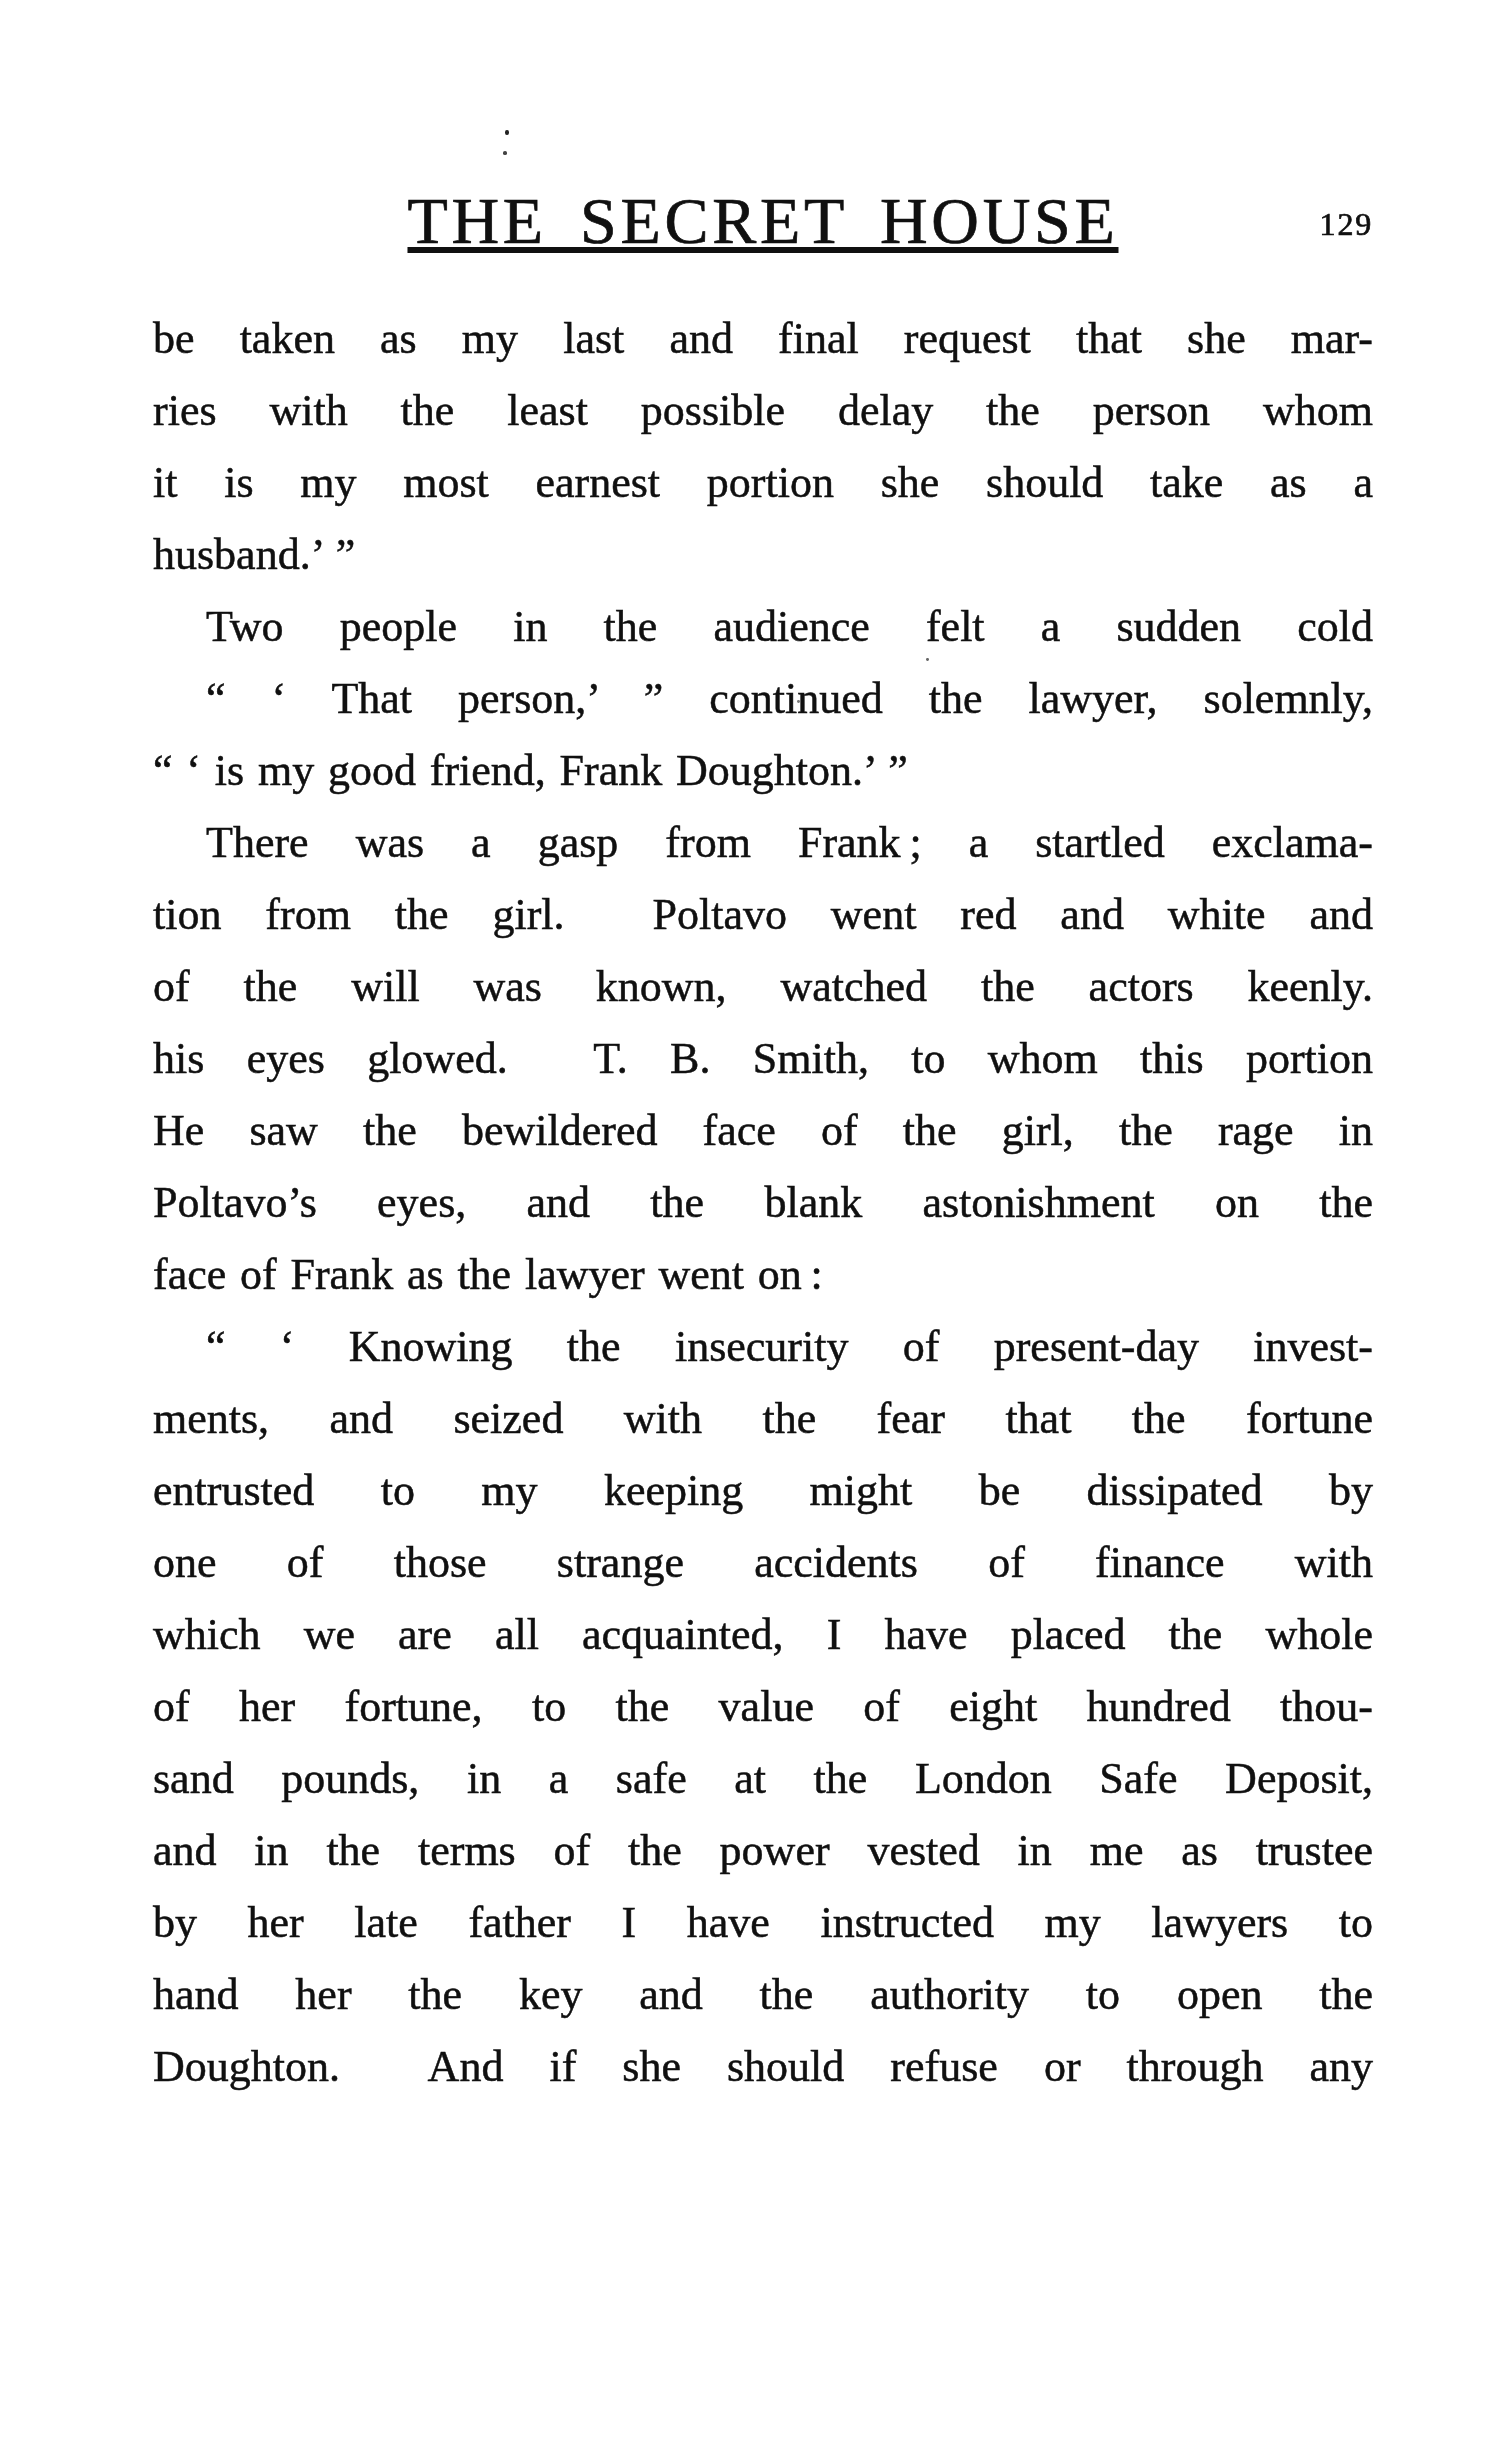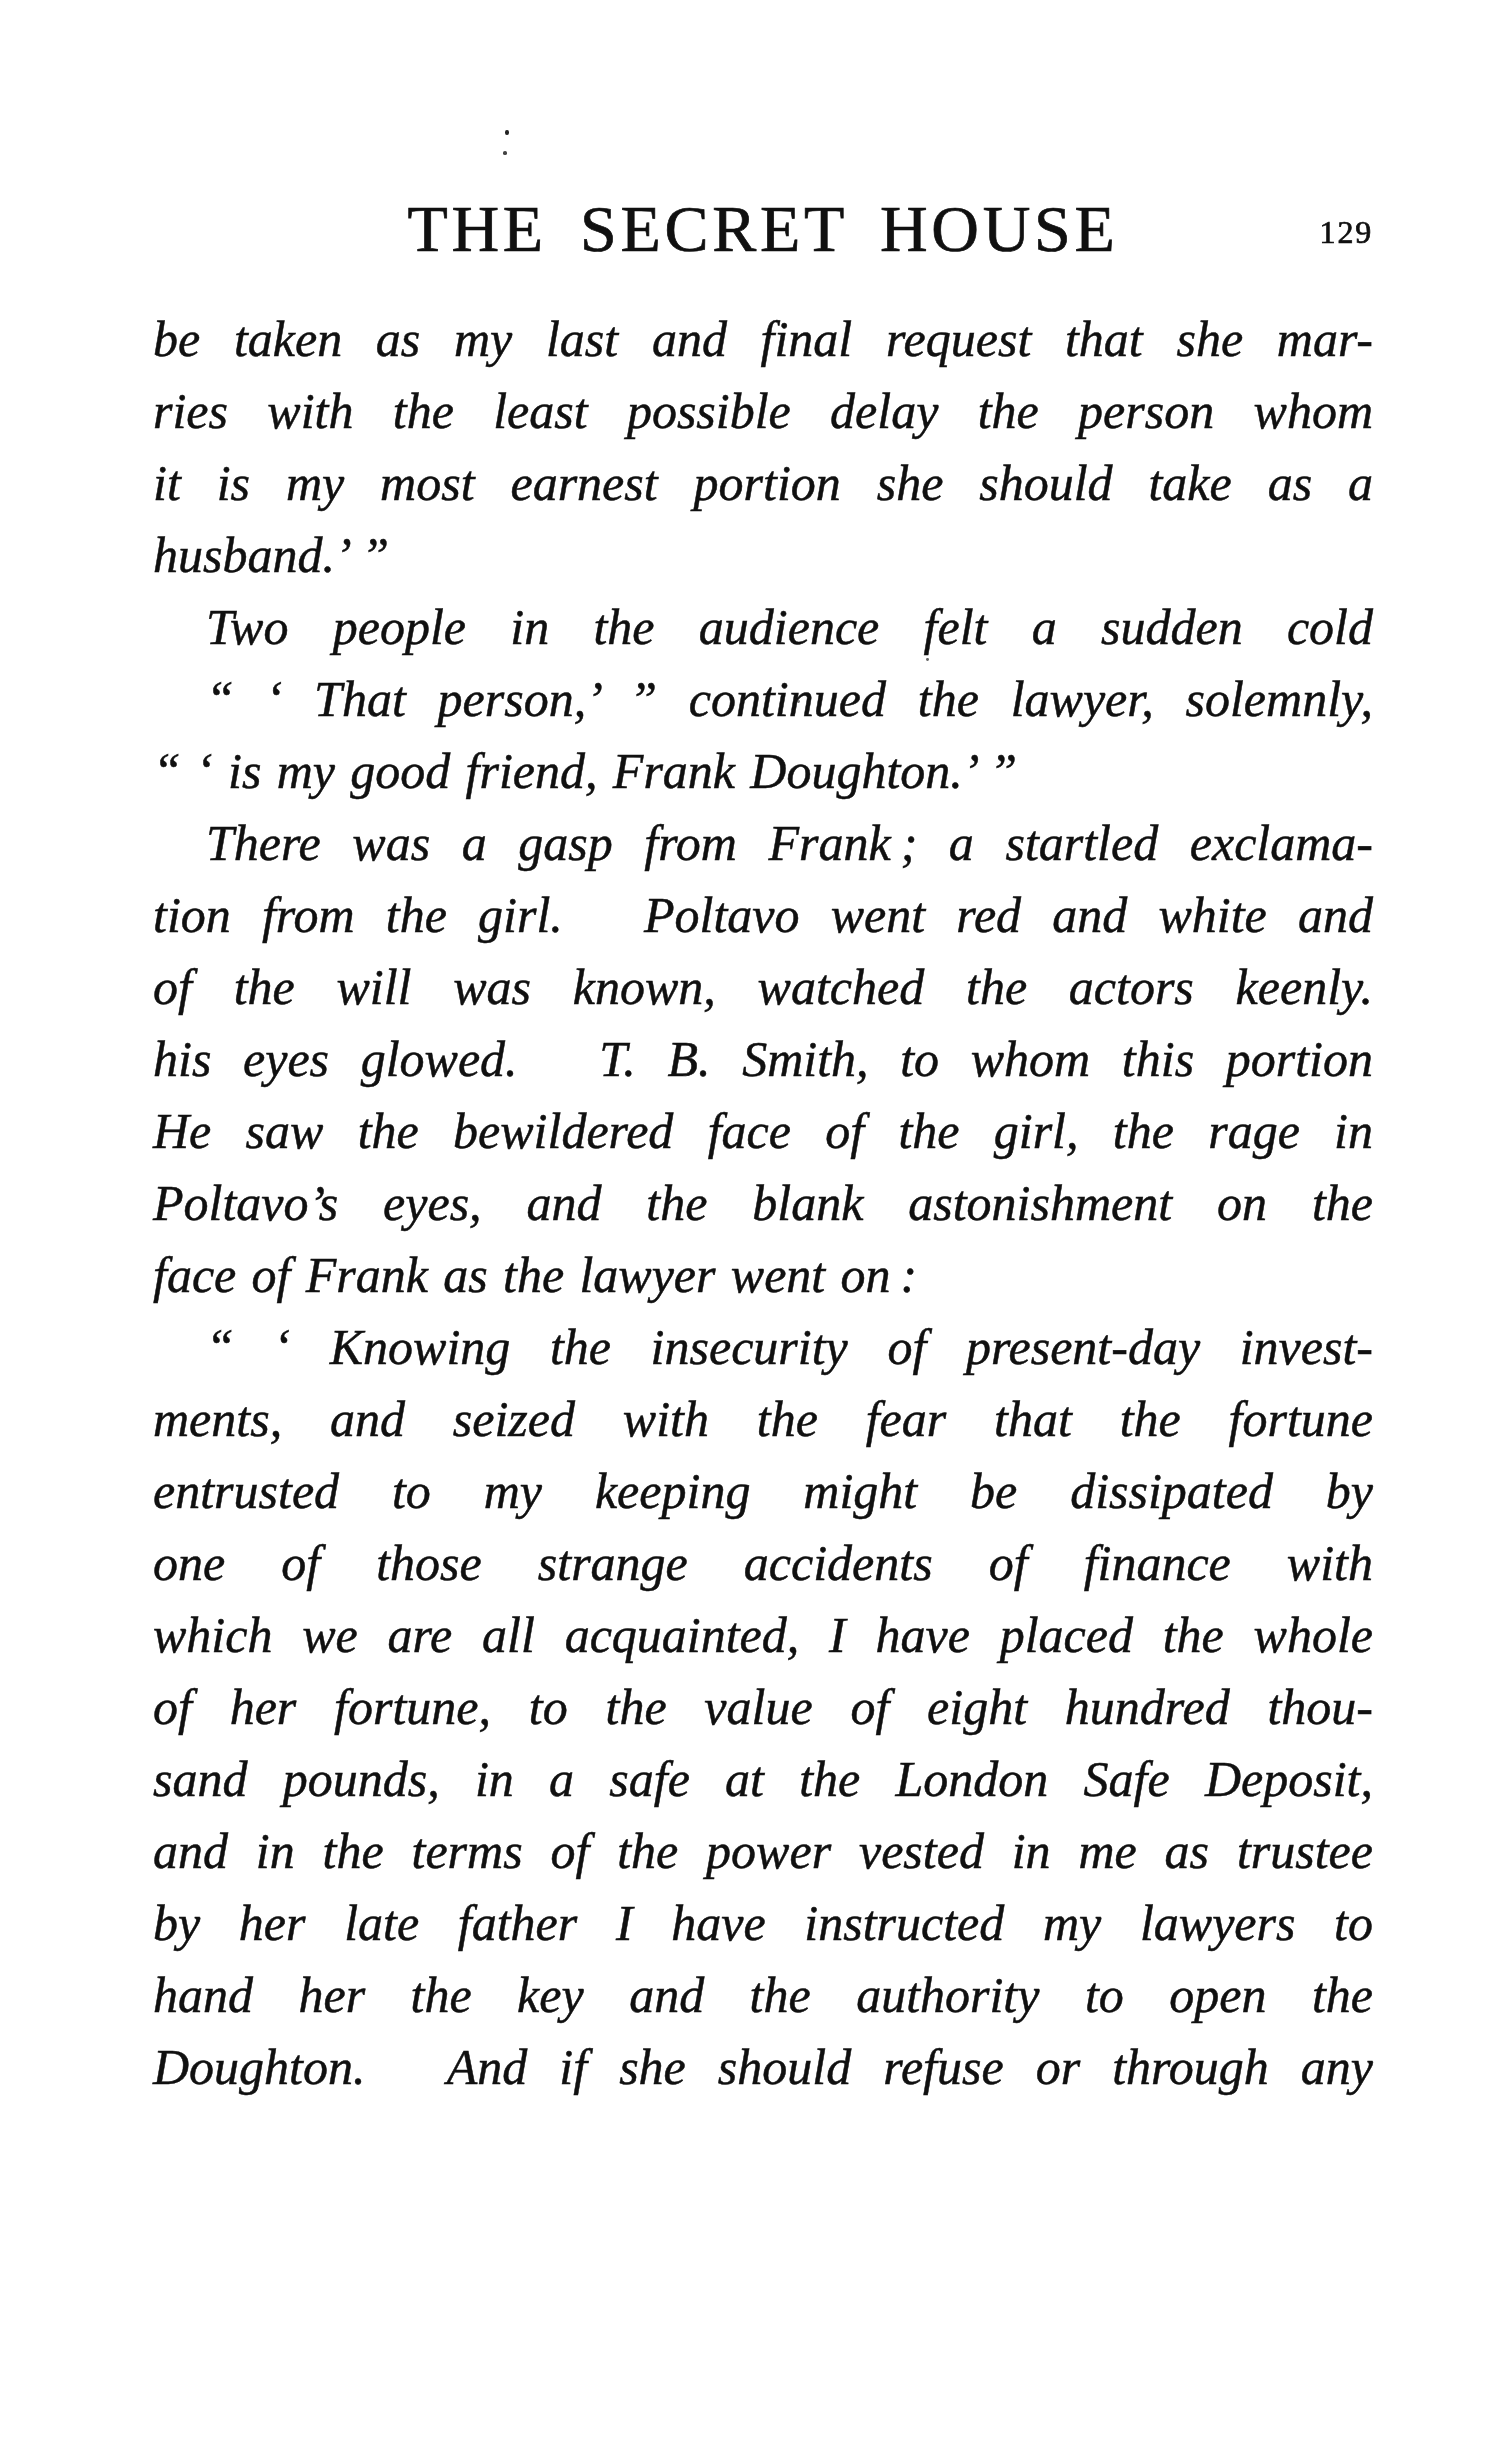--- a/index.html
+++ b/index.html
@@ -13,22 +13,22 @@
     height:2462px;
     background:var(--paper);
     color:var(--ink);
     font-family:"Liberation Serif","DejaVu Serif",serif;
     overflow:hidden;
     -webkit-text-stroke:0.5px currentColor;
   }
   
   .header{
     position:absolute;
-    left:153px; top:192px;
-    width:1220px; height:74px;
+    left:153px; top:184px;
+    width:1220px; height:74px;text-decoration:underline;
   }
   .running-title{
     text-align:center;
     font-size:66px;
     line-height:74px;
     letter-spacing:3.7px;
     word-spacing:13px;
     white-space:nowrap;
     -webkit-text-stroke:0.7px currentColor;
   }
@@ -44,26 +44,25 @@
   }
   
   .body-text{
     position:absolute;
     left:153px; top:303px;
     width:1220px;
   }
   .line{
     height:72px;
     line-height:72px;
-    font-size:50px;
+    font-size:44px;
     word-spacing:2.8px;
     white-space:nowrap;
     text-align:justify;
     text-align-last:justify;
-    font-style:italic;
   }
   .line.indent{ padding-left:53px; }
   .line.end{ text-align-last:left; }
   
   .speck{
     position:absolute;
     background:#222;
     border-radius:50%;
   }
   .speck.s1{ left:505px; top:130px; width:3.7px; height:4.6px; }

